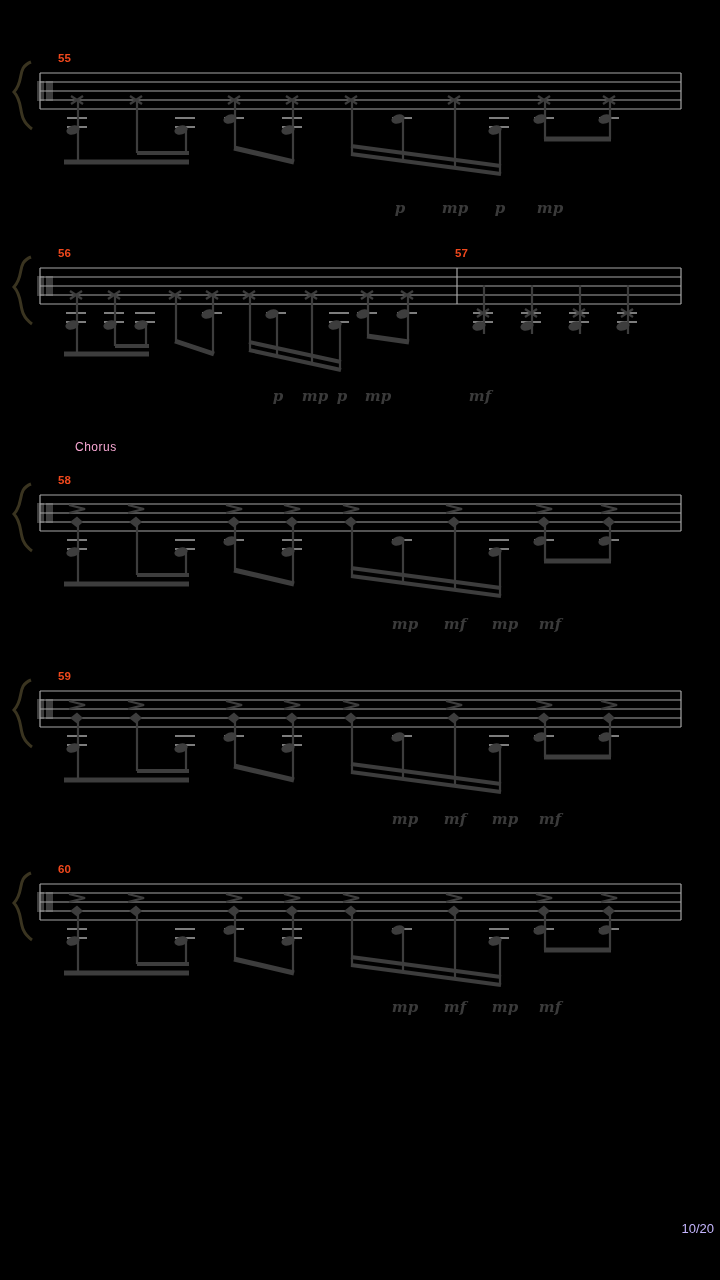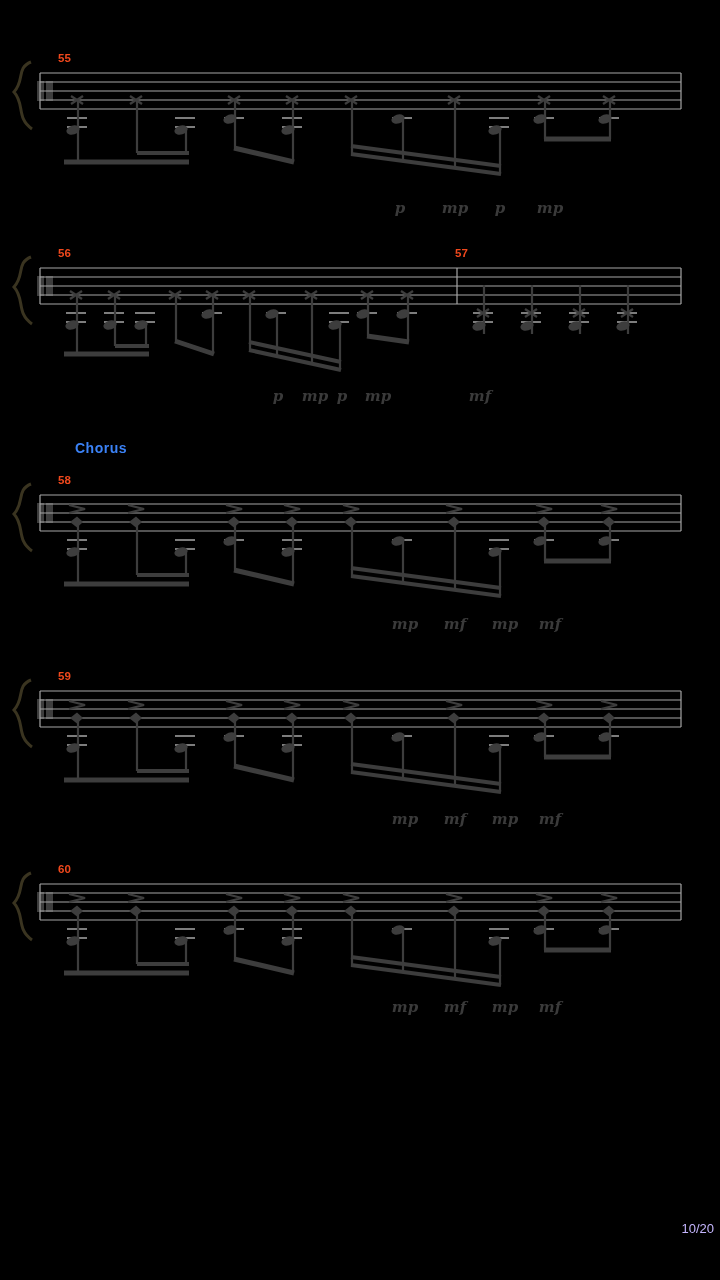--- a/index.html
+++ b/index.html
@@ -7,22 +7,22 @@
     position:relative;
     width:720px;height:1280px;
     background:#000;
     overflow:hidden;
     font-family:"Liberation Sans", sans-serif;
     padding-left:28px;
   }
   .section-label{
     position:absolute;
     left:75px;top:440px;
-    font-size:14px;font-weight:bold;
-    color:#3b82f6;
+    font-size:12px;font-weight:normal;
+    color:#f9a8d4;
     letter-spacing:0.5px;
   }
   .page-indicator{
     position:absolute;
     right:34px;top:1221px;
     font-size:13px;
     color:#c4b5fd;
   }
   svg{position:absolute;left:0;top:0;}
 </style>

